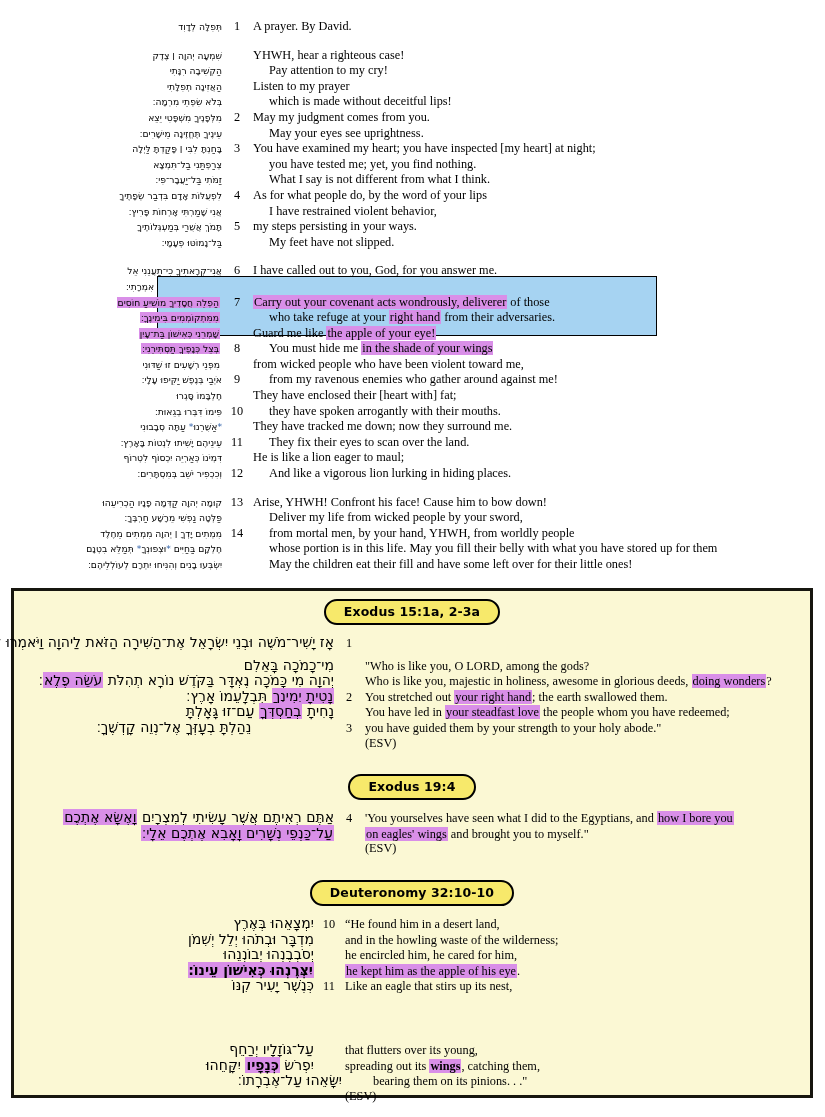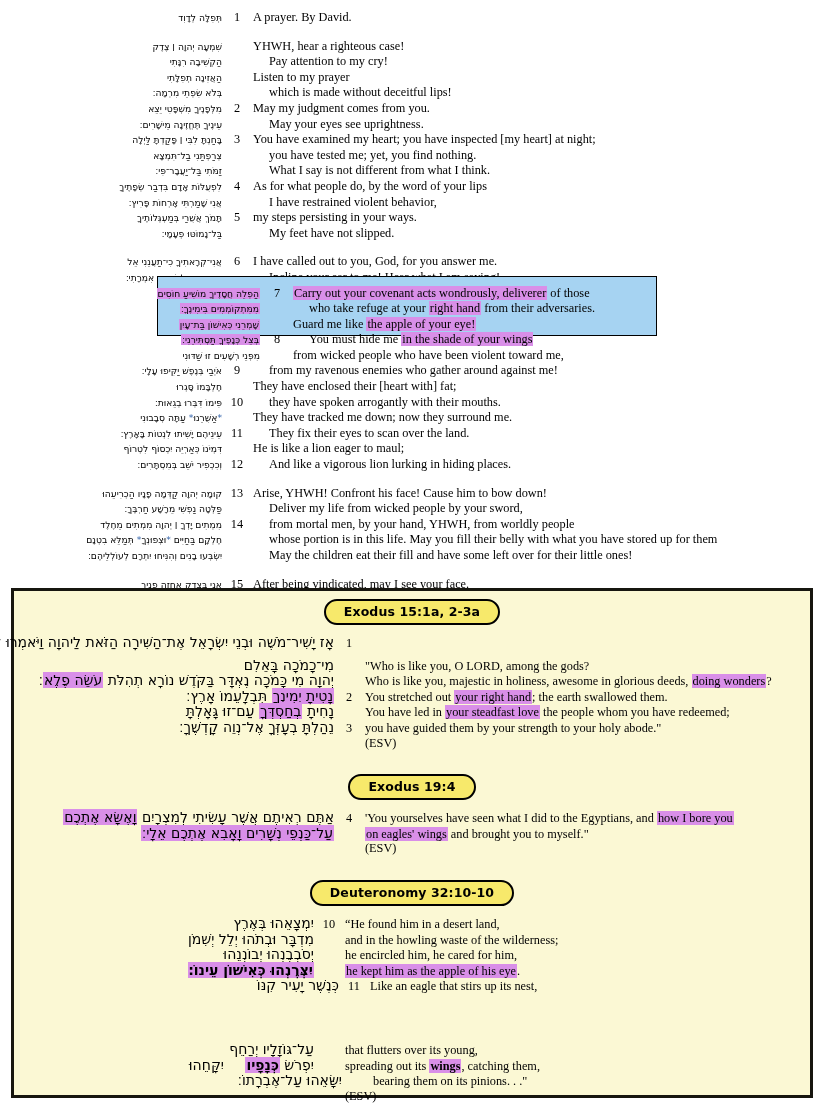--- a/index.html
+++ b/index.html
@@ -62,39 +62,39 @@
 
   
   .hl { background: #d98fe8; }
   mark.hl, mark.hl-m { color: #000; padding: 0 1px; }
   .ast { color: #2d5fa8; }
 
   
   #psalm {
     position: absolute;
     left: 0;
-    top: 4px;
+    top: 13px;
     width: 825px;
     padding-top: 6px;
     box-sizing: border-box;
   }
 
   
   #blue-box {
     position: absolute;
     left: 157px;
     top: 276px;
     width: 500px;
     height: 60px;
     background: #a6d3f2;
     border: 1.6px solid #000000;
     box-sizing: border-box;
     z-index: 0;
   }
-  .blue-rows { position: relative; z-index: 2; margin-left: 40px; }
+  .blue-rows { position: relative; z-index: 2; }
   .blue-rows .heb { width: 220px; padding-right: 4px; }
 
   
   #bottom-box {
     position: absolute;
     left: 11px;
     top: 588px;
     width: 802px;
     height: 510px;
     background: #fbf8d4;
@@ -340,21 +340,21 @@
             <div class="heb" style="width: 320px;"><mark class="hl">נָטִיתָ יְמִינְךָ</mark><span> תִּבְלָעֵמוֹ אָרֶץ׃</span></div>
             <div class="num">2</div>
             <div class="eng"><span>You stretched out </span><mark class="hl">your right hand</mark><span>; the earth swallowed them.</span></div>
           </div>
           <div class="vrow">
             <div class="heb" style="width: 320px;"><span>נָחִיתָ </span><mark class="hl">בְחַסְדְּךָ</mark><span> עַם־זוּ גָּאָלְתָּ</span></div>
             <div class="num"></div>
             <div class="eng"><span>You have led in </span><mark class="hl">your steadfast love</mark><span> the people whom you have redeemed;</span></div>
           </div>
           <div class="vrow">
-            <div class="heb" style="width: 320px;"><span>נֵהַלְתָּ בְעָזְּךָ אֶל־נְוֵה קָדְשֶׁךָ׃</span></div>
+            <div class="heb" style="width: 320px; text-align: center;"><span>נֵהַלְתָּ בְעָזְּךָ אֶל־נְוֵה קָדְשֶׁךָ׃</span></div>
             <div class="num">3</div>
             <div class="eng"><span> you have guided them by your strength to your holy abode."</span></div>
           </div>
           <div class="vrow">
             <div class="heb" style="width: 320px;"><span></span></div>
             <div class="num"></div>
             <div class="eng"><span>(ESV)</span></div>
           </div>
         </div>
       </div>
@@ -397,31 +397,31 @@
             <div class="heb" style="width: 300px;"><span>יְסֹבְבֶנְהוּ יְבוֹנְנֵהוּ</span></div>
             <div class="num"></div>
             <div class="eng"><span>he encircled him, he cared for him,</span></div>
           </div>
           <div class="vrow">
             <div class="heb" style="width: 300px;"><mark class="hl" style="font-weight: bold;">יִצְּרֶנְהוּ כְּאִישׁוֹן עֵינוֹ׃</mark></div>
             <div class="num"></div>
             <div class="eng"><mark class="hl" style="font-weight: normal;">he kept him as the apple of his eye</mark><span>.</span></div>
           </div>
           <div class="vrow">
-            <div class="heb" style="width: 300px; margin-left: 25px;"><span>כְּנֶשֶׁר יָעִיר קִנּוֹ</span></div>
+            <div class="heb" style="width: 300px;"><span>כְּנֶשֶׁר יָעִיר קִנּוֹ</span></div>
             <div class="num">11</div>
             <div class="eng"><span>Like an eagle that stirs up its nest,</span></div>
           </div>
           <div class="vrow">
             <div class="heb" style="width: 300px; margin-top: 48px;"><span>עַל־גּוֹזָלָיו יְרַחֵף</span></div>
             <div class="num"></div>
             <div class="eng"><span>that flutters over its young,</span></div>
           </div>
           <div class="vrow">
-            <div class="heb" style="width: 300px;"><span>יִפְרֹשׂ </span><mark class="hl" style="font-weight: bold; margin-left: 17px;">כְּנָפָיו</mark><span> יִקָּחֵהוּ</span></div>
+            <div class="heb" style="width: 300px;"><span>יִפְרֹשׂ </span><mark class="hl" style="font-weight: bold;">כְּנָפָיו</mark><span> יִקָּחֵהוּ</span></div>
             <div class="num"></div>
             <div class="eng"><span>spreading out its </span><mark class="hl" style="font-weight: bold;">wings</mark><span>, catching them,</span></div>
           </div>
           <div class="vrow">
             <div class="heb" style="width: 300px; padding-left: 28px;"><span>יִשָּׂאֵהוּ עַל־אֶבְרָתוֹ׃</span></div>
             <div class="num"></div>
             <div class="eng"><span>bearing them on its pinions. . ."</span></div>
           </div>
           <div class="vrow">
             <div class="heb" style="width: 300px;"><span></span></div>

